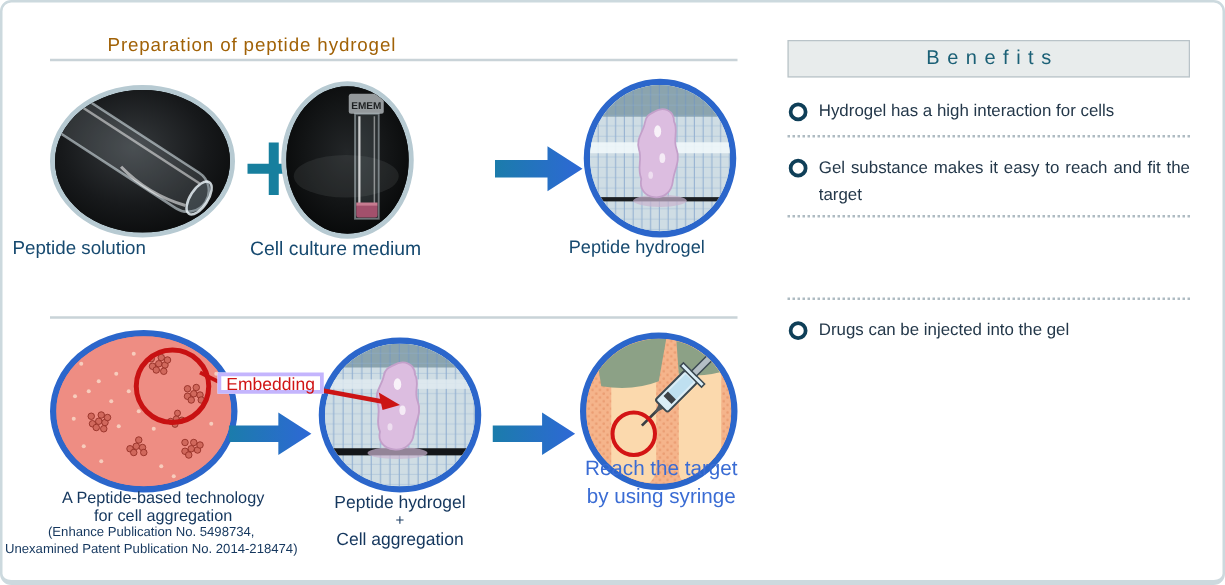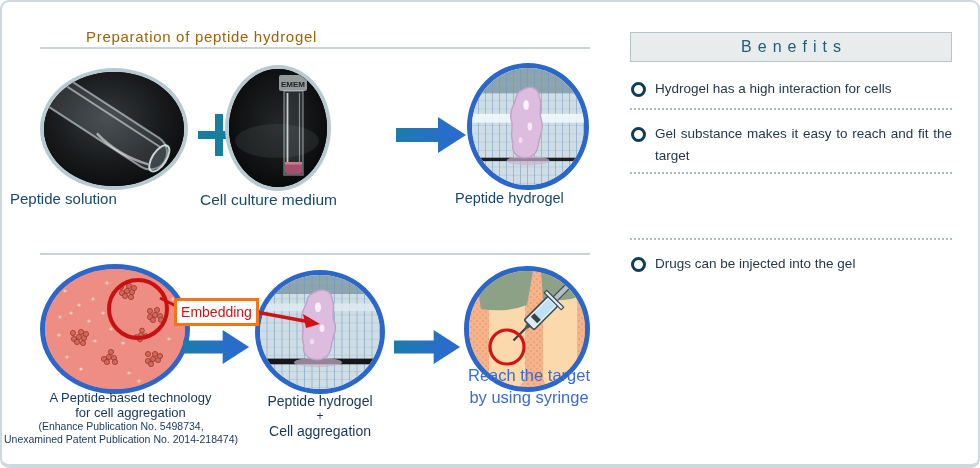--- a/index.html
+++ b/index.html
@@ -19,22 +19,22 @@
   .step-label{position:absolute;color:#16496f;white-space:nowrap;}
   .lbl-15{font-size:15px;}
   .lbl-155{font-size:15.5px;}
   .lbl-145{font-size:14.5px;}
   .cap-block{position:absolute;text-align:center;color:#15375e;line-height:15px;}
   .cap-block .big{font-size:13px;margin-left:19px;}
   .cap-block .small{font-size:10.5px;line-height:13px;}
   .plusline{font-size:12px;line-height:14px;}
   .reach-label{position:absolute;text-align:center;color:#3a6cd4;font-size:16.5px;line-height:22px;white-space:nowrap;}
   .embed-box{
-    position:absolute;left:172px;top:296px;width:85px;height:28px;box-sizing:border-box;
-    background:#ffffff;border:3px solid #f97316;color:#d01414;font-size:14px;
+    position:absolute;left:172px;top:296px;width:85px;height:17px;box-sizing:border-box;
+    background:#ffffff;border:3px solid #c4b5fd;color:#d01414;font-size:14px;
     display:flex;align-items:center;justify-content:center;z-index:6;
   }
   .red-circle{position:absolute;left:105px;top:276px;width:62px;height:62px;box-sizing:border-box;
     border:4px solid #c81112;border-radius:50%;z-index:5;}
   .connector{position:absolute;left:150px;top:288px;z-index:4;}
   
   .benefits-header{
     position:absolute;left:628px;top:30px;width:322px;height:30px;box-sizing:border-box;
     background:#e8ecec;border:1px solid #b9c3c8;display:flex;align-items:center;justify-content:center;
     color:#1b6076;font-size:16px;letter-spacing:6px;padding-left:6px;

